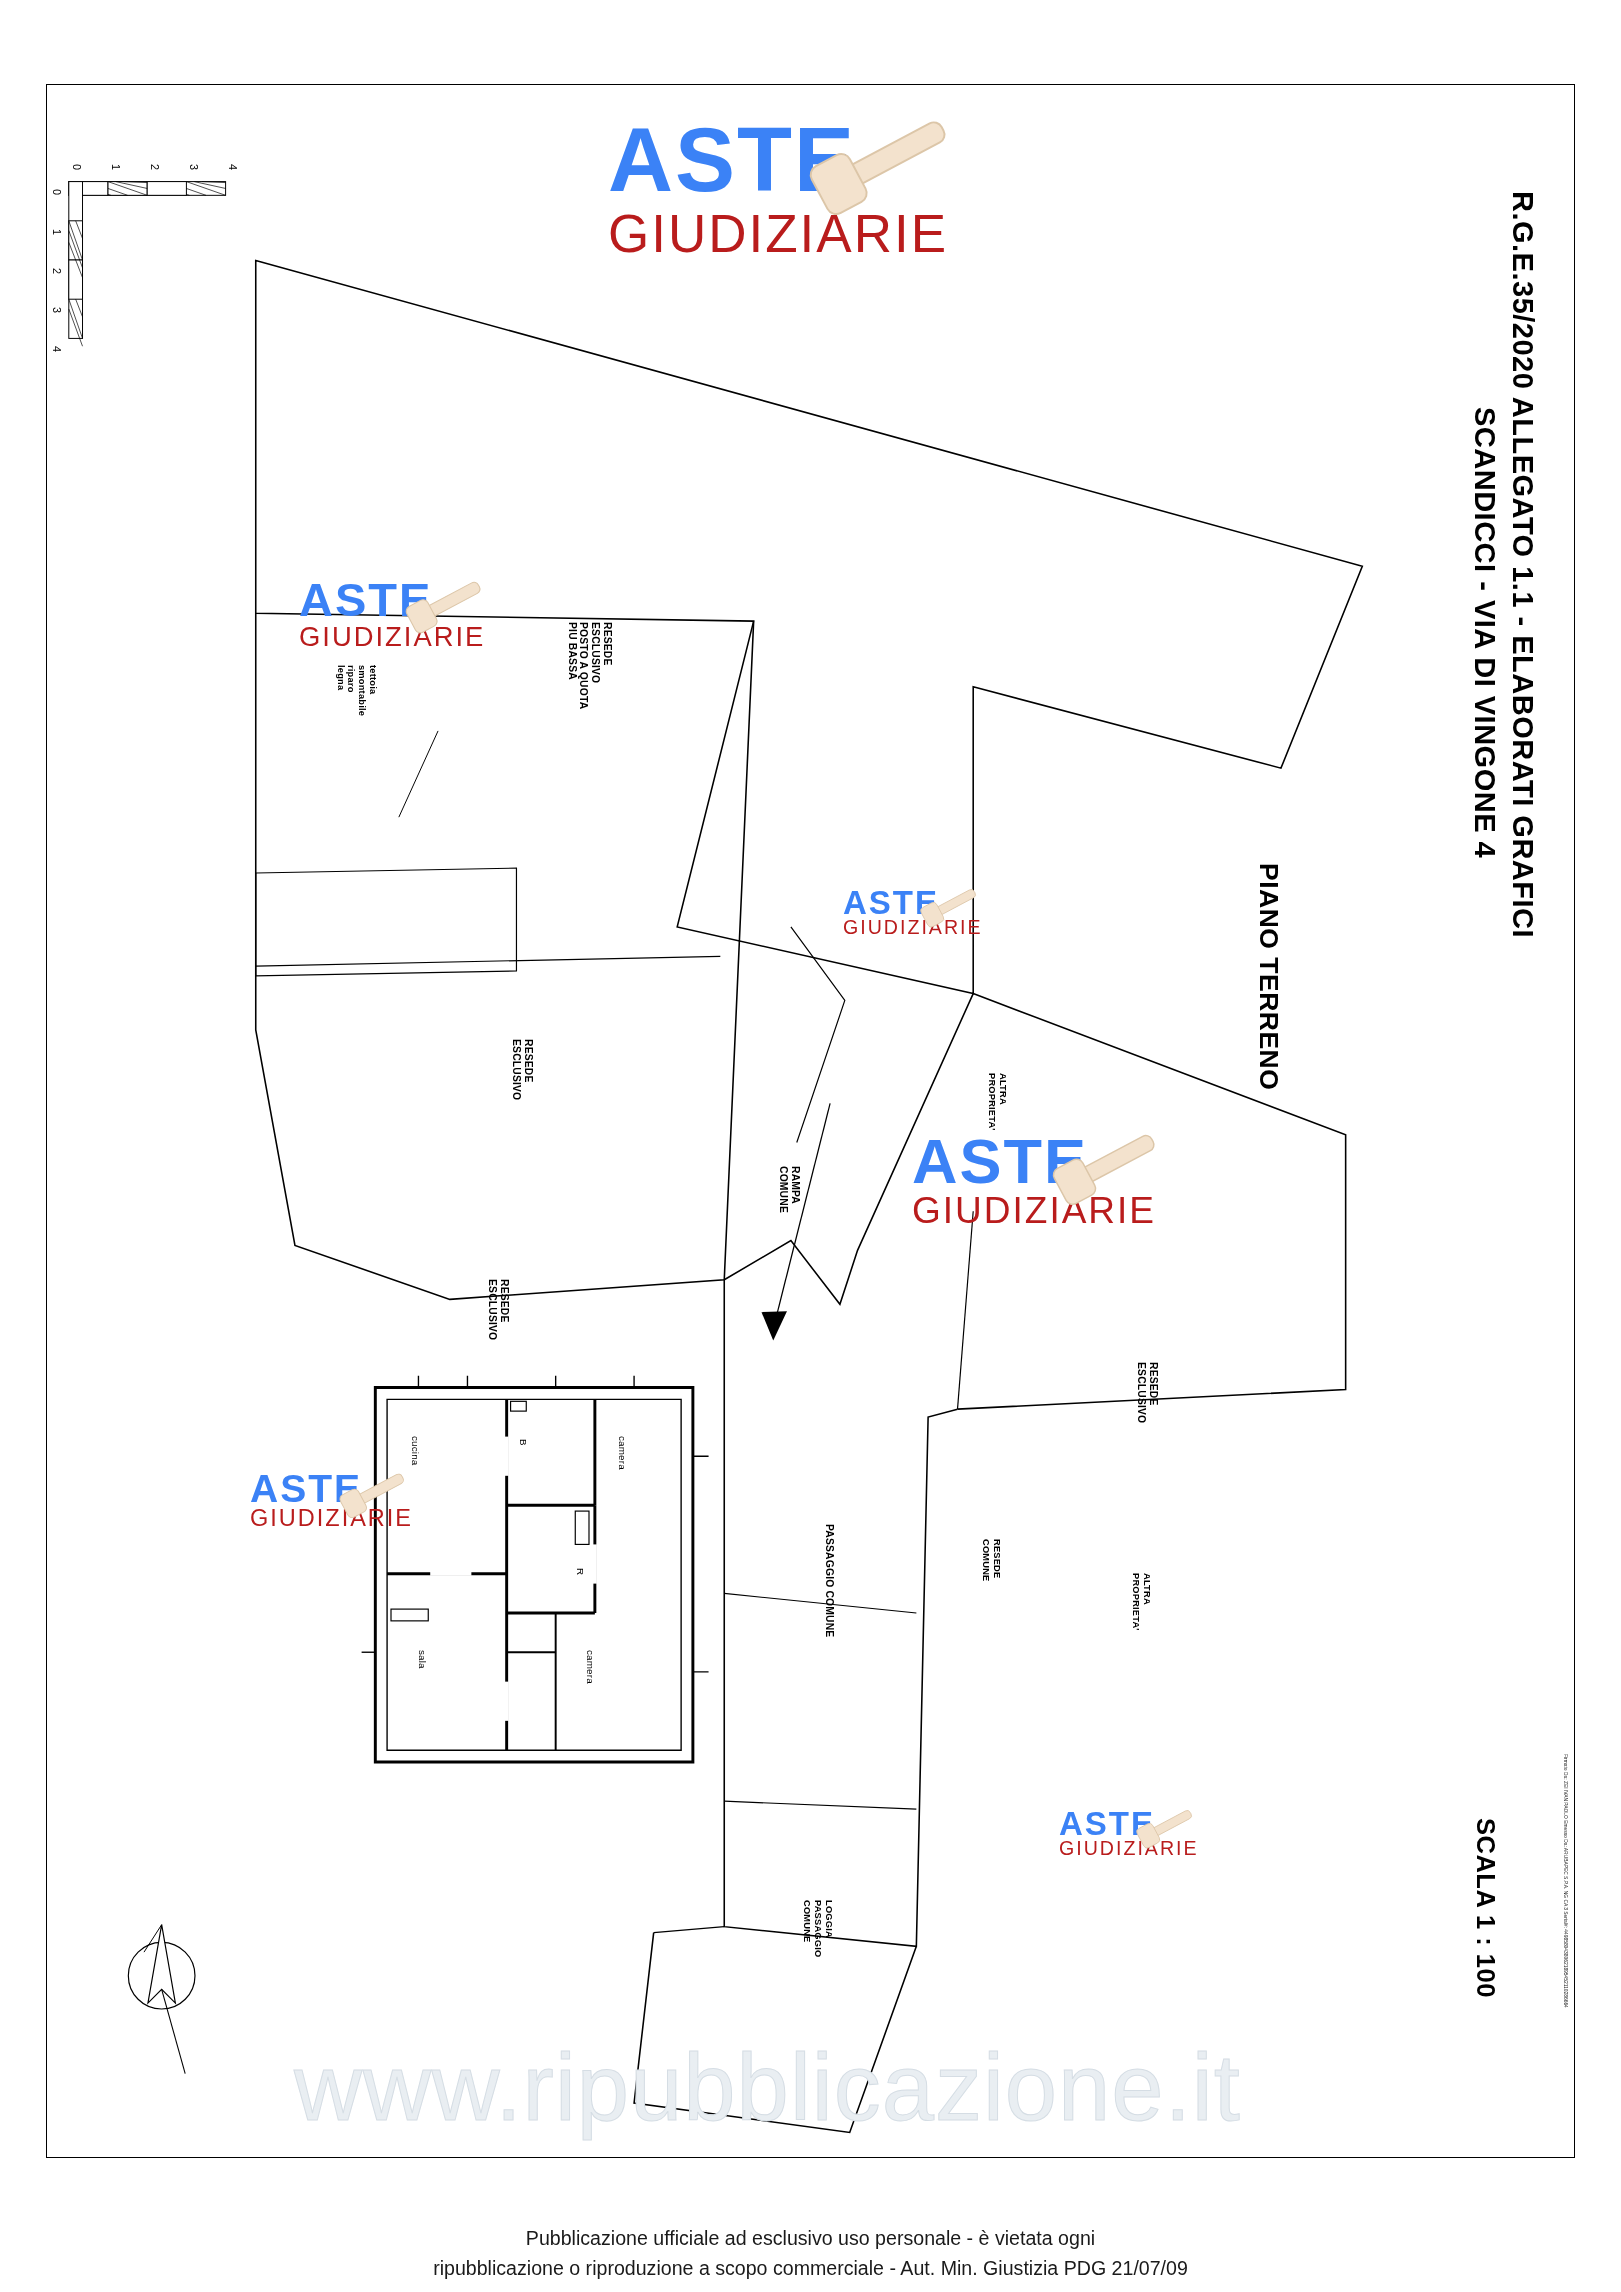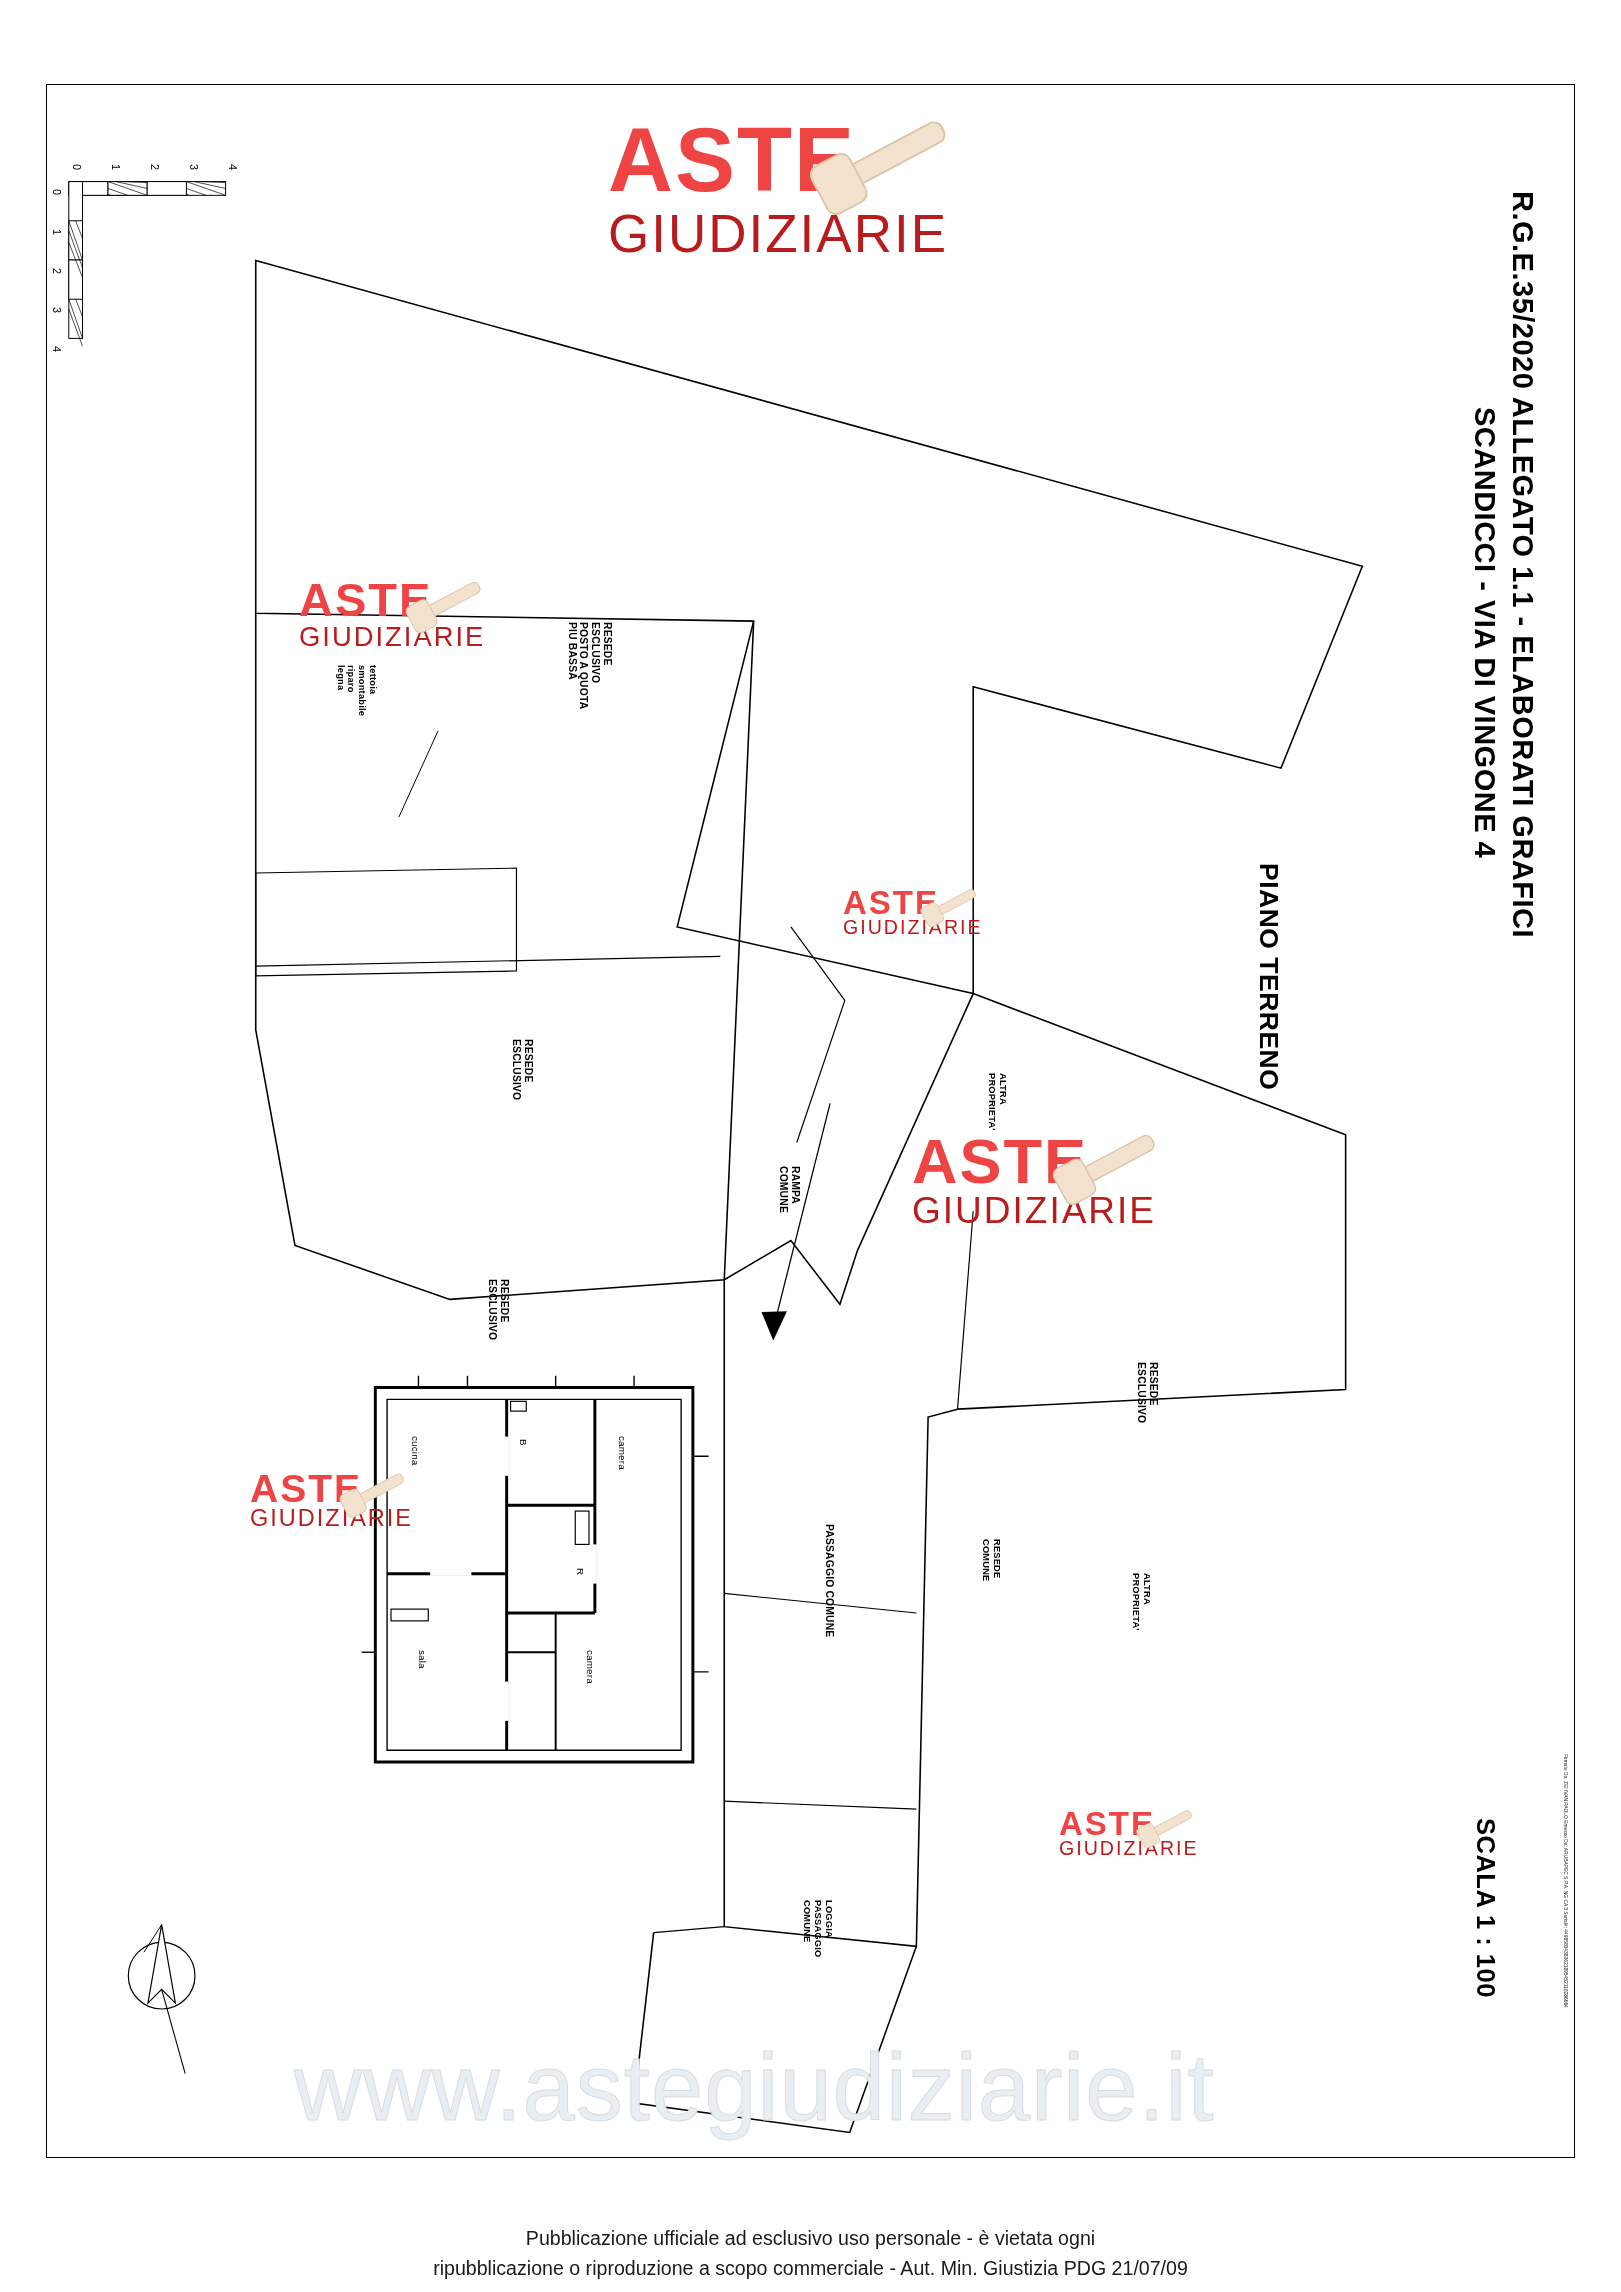--- a/index.html
+++ b/index.html
@@ -116,21 +116,21 @@
 
   
   .wm {
     position: absolute;
     pointer-events: none;
     user-select: none;
   }
   .wm .wm-a {
     font-family: "Liberation Sans", sans-serif;
     font-weight: bold;
-    color: #ef4444;
+    color: #3b82f6;
     letter-spacing: 2px;
     display: block;
     line-height: 0.95;
   }
   .wm .wm-b {
     font-family: "Liberation Sans", sans-serif;
     color: #b91c1c;
     letter-spacing: 2px;
     display: block;
     line-height: 1;
@@ -403,21 +403,21 @@
     <span class="wm-a">ASTE</span>
     <span class="wm-b">GIUDIZIARIE</span>
     <svg class="gavel" style="left:71px; top:-7.8px;" width="80" height="51" viewBox="0 0 200 120">
       <g transform="rotate(-28 100 60)">
         <rect x="30" y="46" width="130" height="22" rx="9" fill="#f3e2cd" stroke="#dcc6a8" stroke-width="2"></rect>
         <rect x="18" y="30" width="44" height="54" rx="10" fill="#f3e2cd" stroke="#dcc6a8" stroke-width="2"></rect>
       </g>
     </svg>
   </div>
 
-  <div id="wm-url">www.astegiudiziarie.it</div>
+  <div id="wm-url">www.ripubblicazione.it</div>
 
   <div id="footer">
     <div>Pubblicazione ufficiale ad esclusivo uso personale - è vietata ogni</div>
     <div>ripubblicazione o riproduzione a scopo commerciale - Aut. Min. Giustizia PDG 21/07/09</div>
     <div class="dash">-</div>
   </div>
 
 </div>
 
 

